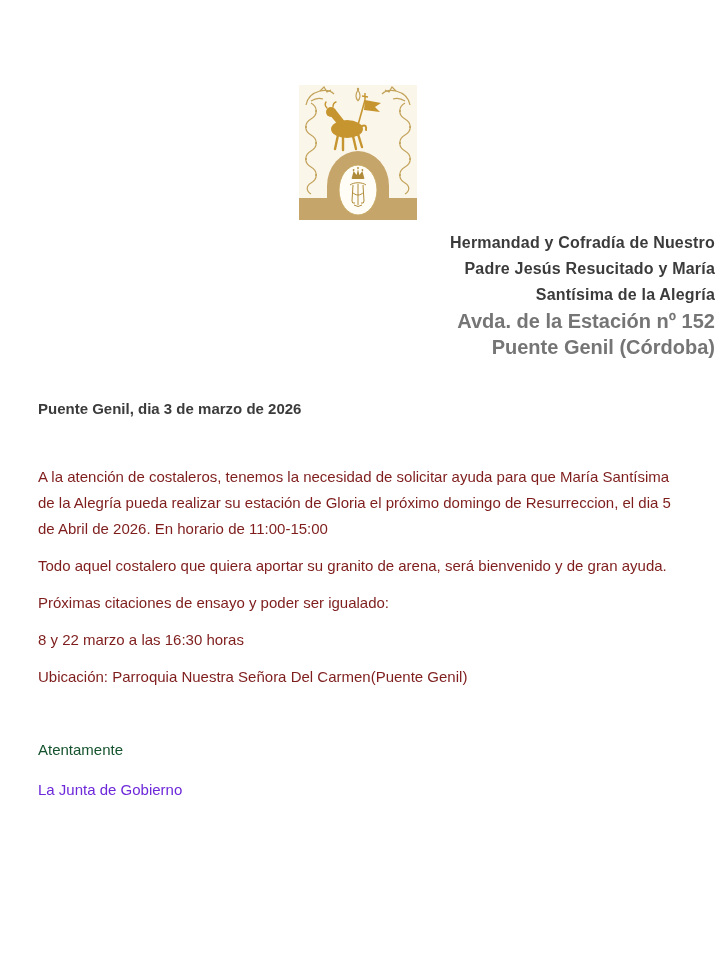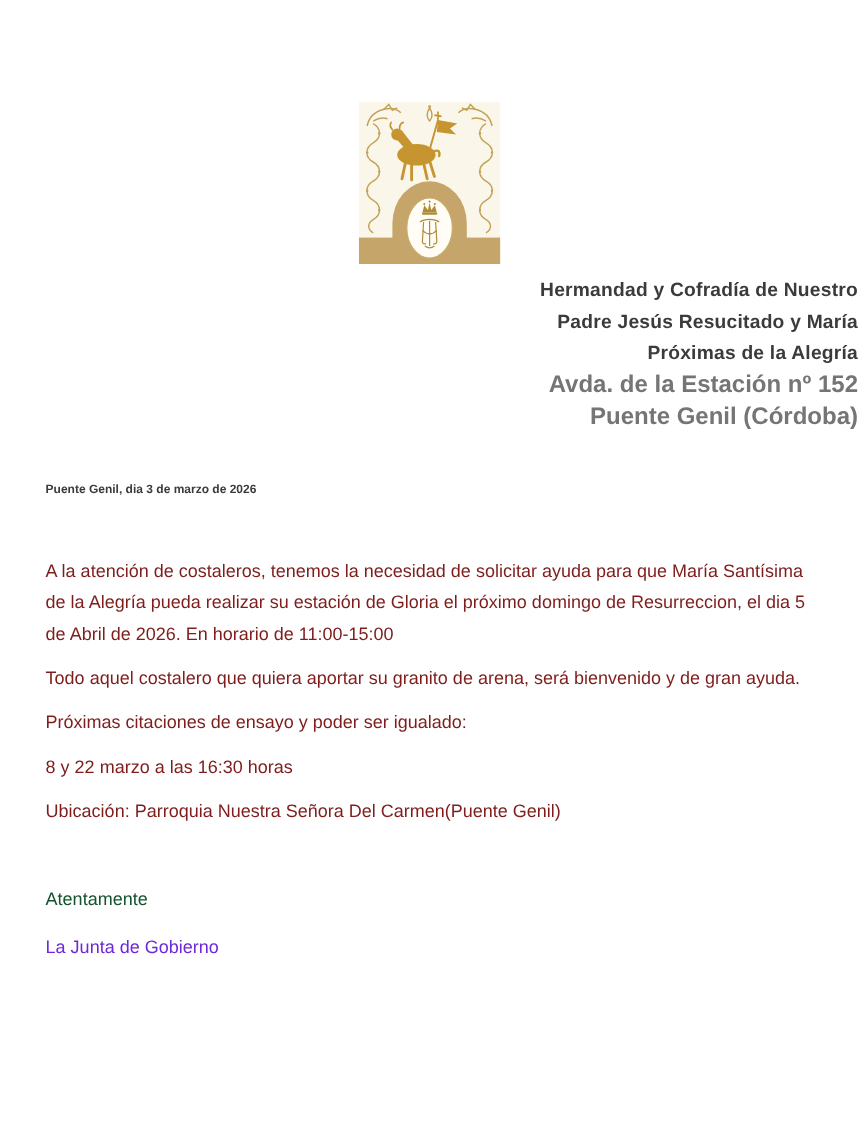--- a/index.html
+++ b/index.html
@@ -35,21 +35,21 @@
     color: #757575;
   }
 
   .letter-body {
     padding: 0 30px 0 38px;
     font-size: 15px;
     line-height: 26px;
   }
   .dateline {
     margin: 36px 0 0 0;
-    font-size: 10px;
+    font-size: 15px;
     font-weight: bold;
     color: #3b3b3b;
   }
   .para { margin: 0 0 11px 0; color: #7f1d1d; }
   .para.first { margin-top: 42px; }
   .closing { margin: 47px 0 0 0; color: #14532d; }
   .signature { margin: 14px 0 0 0; color: #6d28d9; }
 </style>
 </head>
 <body>
@@ -128,21 +128,21 @@
         <path d="M 59 40 L 66 15" stroke="#c6952f" stroke-width="1.6" fill="none"></path>
         <path d="M 66 15 L 82 18 L 76 22 L 81 27 L 65 25 Z" fill="#c6952f"></path>
         <path d="M 63 11 L 69 12 M 66 8 L 66 15" stroke="#c6952f" stroke-width="1.4" fill="none"></path>
       </g>
     </g>
   </svg>
 
   <div class="org-header">
     <div class="org-line">Hermandad y Cofradía de Nuestro</div>
     <div class="org-line">Padre Jesús Resucitado y María</div>
-    <div class="org-line">Próximas de la Alegría</div>
+    <div class="org-line">Santísima de la Alegría</div>
     <div class="addr-line">Avda. de la Estación nº 152</div>
     <div class="addr-line">Puente Genil (Córdoba)</div>
   </div>
 
   <div class="letter-body">
     <p class="dateline">Puente Genil, dia 3 de marzo de 2026</p>
 
     <p class="para first">A la atención de costaleros, tenemos la necesidad de solicitar ayuda para que María Santísima de la Alegría pueda realizar su estación de Gloria el próximo domingo de Resurreccion, el dia 5 de Abril de 2026. En horario de 11:00-15:00</p>
     <p class="para">Todo aquel costalero que quiera aportar su granito de arena, será bienvenido y de gran ayuda.</p>
     <p class="para">Próximas citaciones de ensayo y poder ser igualado:</p>

